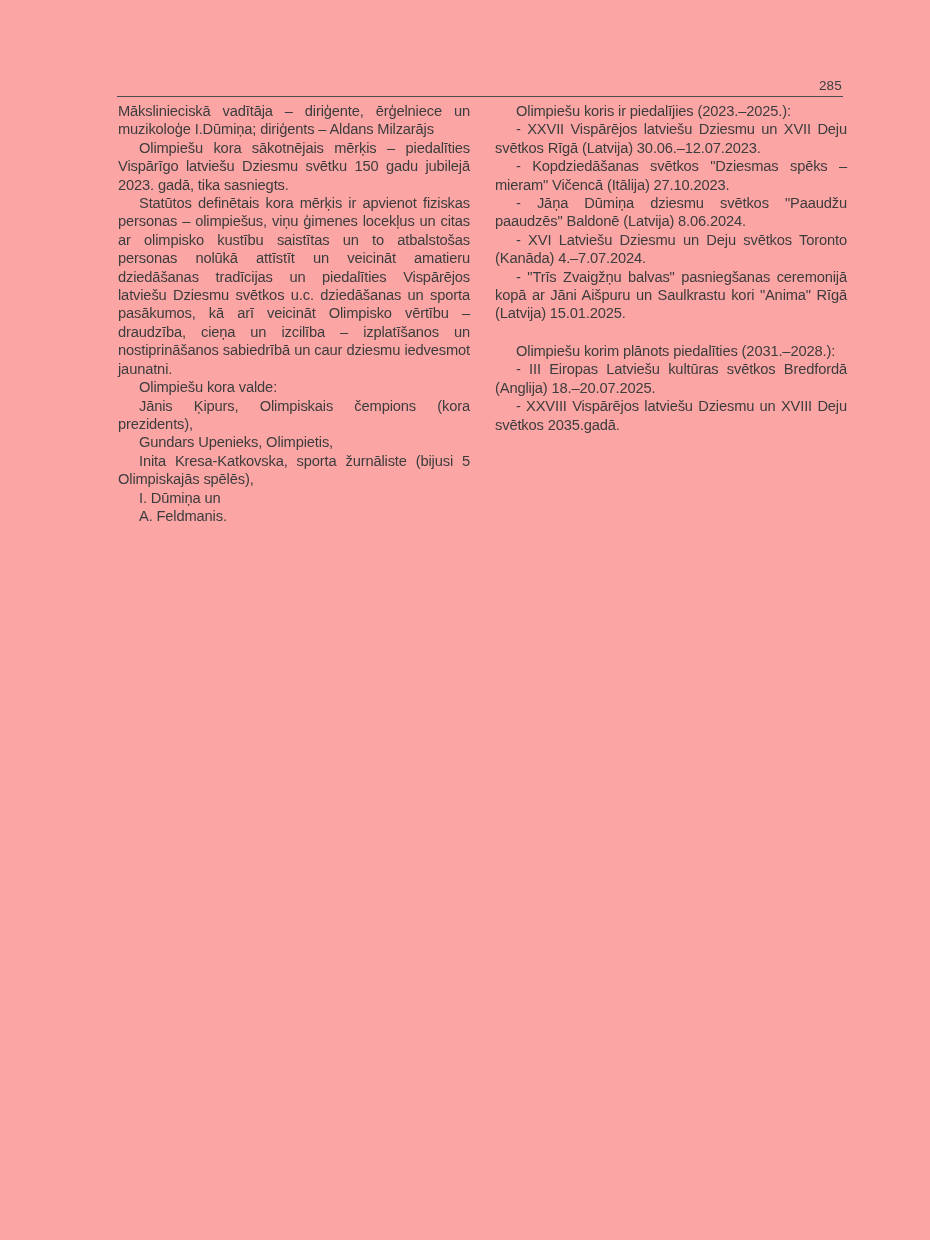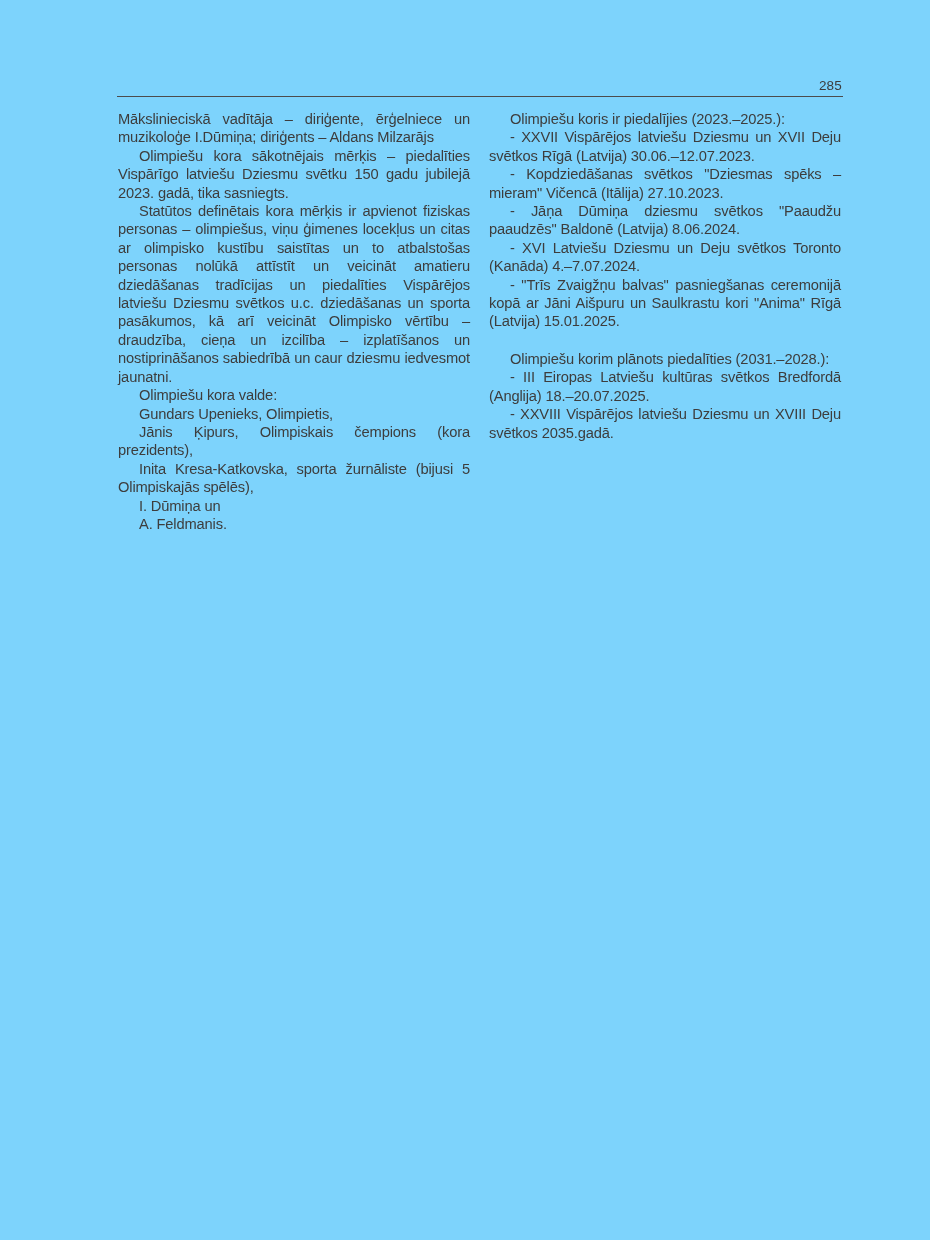--- a/index.html
+++ b/index.html
@@ -4,21 +4,21 @@
 <style>
   html, body {
     margin: 0;
     padding: 0;
     background: #ffffff;
   }
   .page {
     position: relative;
     width: 930px;
     height: 1240px;
-    background: #7dd3fc;
+    background: #fca5a5;
     overflow: hidden;
     font-family: "Liberation Sans", "DejaVu Sans", sans-serif;
     color: var(--text-color, #3d3d3d);
   }
   .page-number {
     position: absolute;
     top: 78px;
     left: 118px;
     width: 724px;
     text-align: right;
@@ -34,22 +34,21 @@
     width: 726px;
     height: 1.4px;
     background: var(--rule-color, #4c4c4c);
   }
   .columns {
     position: absolute;
     top: 102px;
     left: 118px;
     width: 724px;
     display: flex;
-    gap: 19px;
-    margin-top: 8px;
+    gap: 25px;
   }
   .column {
     width: 352px;
     flex: 0 0 352px;
   }
   .para {
     margin: 0;
     font-size: 14.7px;
     line-height: 18.4px;
     letter-spacing: -0.15px;
@@ -68,22 +67,22 @@
 
 <div class="page">
   <div class="page-number">285</div>
   <div class="header-rule"></div>
   <div class="columns">
     <div class="column">
         <p class="para">Mākslinieciskā vadītāja – diriģente, ērģelniece un muzikoloģe I.Dūmiņa; diriģents – Aldans Milzarājs</p>
         <p class="para indent">Olimpiešu kora sākotnējais mērķis – piedalīties Vispārīgo latviešu Dziesmu svētku 150 gadu jubilejā 2023. gadā, tika sasniegts.</p>
         <p class="para indent">Statūtos definētais kora mērķis ir apvienot fiziskas personas – olimpiešus, viņu ģimenes locekļus un citas ar olimpisko kustību saistītas un to atbalstošas personas nolūkā attīstīt un veicināt amatieru dziedāšanas tradīcijas un piedalīties Vispārējos latviešu Dziesmu svētkos u.c. dziedāšanas un sporta pasākumos, kā arī veicināt Olimpisko vērtību – draudzība, cieņa un izcilība – izplatīšanos un nostiprināšanos sabiedrībā un caur dziesmu iedvesmot jaunatni.</p>
         <p class="para indent">Olimpiešu kora valde:</p>
+        <p class="para indent">Jānis Ķipurs, Olimpiskais čempions (kora prezidents),</p>
         <p class="para indent">Gundars Upenieks, Olimpietis,</p>
-        <p class="para indent">Jānis Ķipurs, Olimpiskais čempions (kora prezidents),</p>
         <p class="para indent">Inita Kresa-Katkovska, sporta žurnāliste (bijusi 5 Olimpiskajās spēlēs),</p>
         <p class="para indent">I. Dūmiņa un</p>
         <p class="para indent">A. Feldmanis.</p>
       </div>
     <div class="column">
         <p class="para indent">Olimpiešu koris ir piedalījies (2023.–2025.):</p>
         <p class="para indent">- XXVII Vispārējos latviešu Dziesmu un XVII Deju svētkos Rīgā (Latvija) 30.06.–12.07.2023.</p>
         <p class="para indent">- Kopdziedāšanas svētkos "Dziesmas spēks – mieram" Vičencā (Itālija) 27.10.2023.</p>
         <p class="para indent">- Jāņa Dūmiņa dziesmu svētkos "Paaudžu paaudzēs" Baldonē (Latvija) 8.06.2024.</p>
         <p class="para indent">- XVI Latviešu Dziesmu un Deju svētkos Toronto (Kanāda) 4.–7.07.2024.</p>

